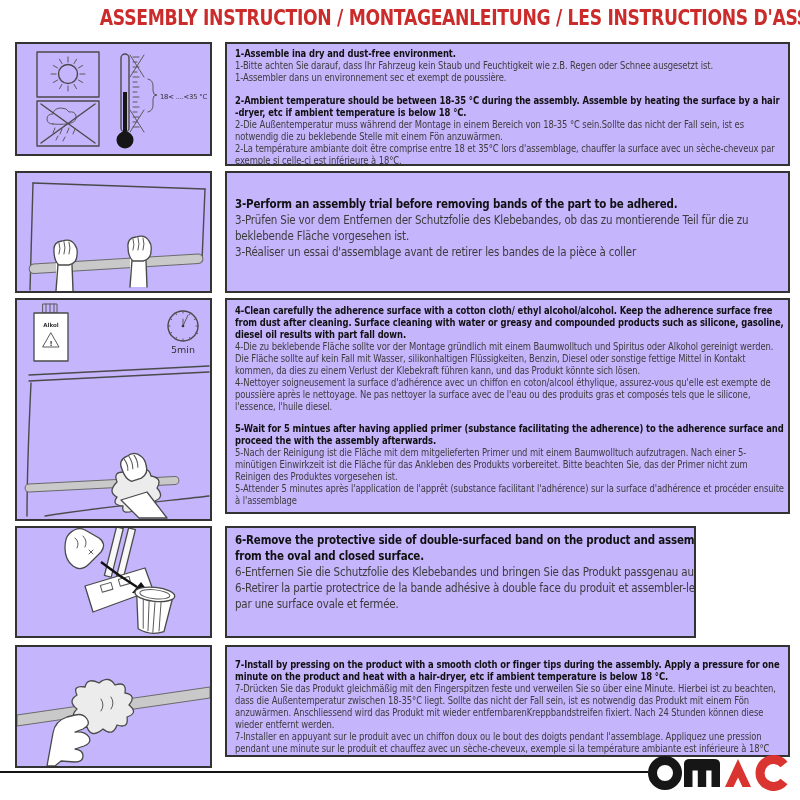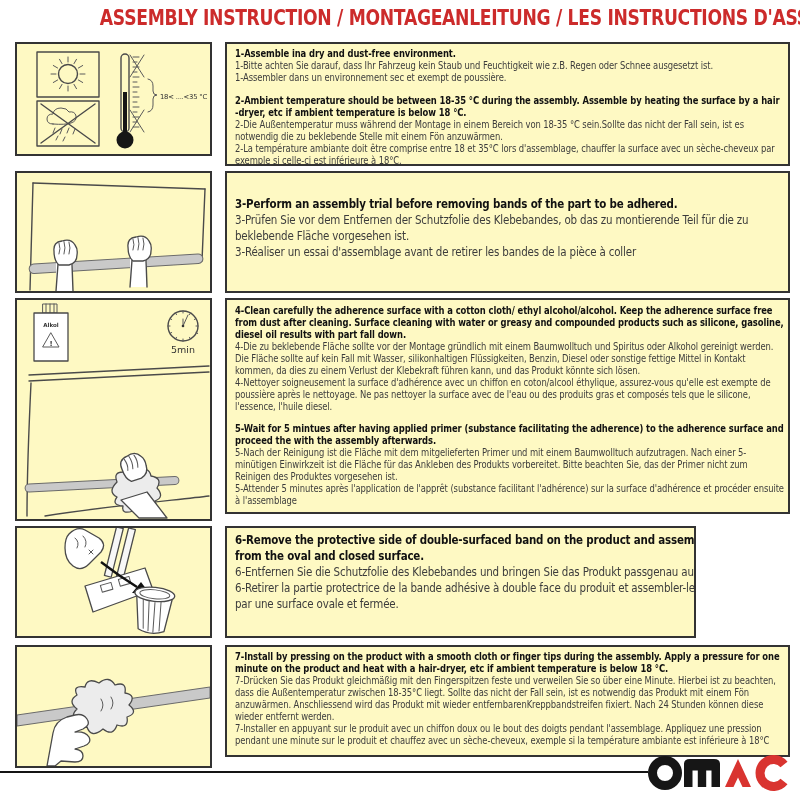--- a/index.html
+++ b/index.html
@@ -1,21 +1,21 @@
 <!DOCTYPE html>
 <html><head>
 <meta charset="utf-8">
 <style>
   html,body{margin:0;padding:0;background:#fff;}
   .page{position:relative;width:800px;height:800px;background:#fff;overflow:hidden;
         font-family:"DejaVu Sans","Liberation Sans",sans-serif;color:#222;}
   .title-wrap{position:absolute;top:5px;left:0;width:800px;text-align:center;}
   .title{display:inline-block;white-space:nowrap;font-size:21.5px;font-weight:bold;
          color:#cc2b2b;letter-spacing:-0.4px;transform:scaleX(0.8);transform-origin:50% 50%;}
-  .box{position:absolute;border:2px solid #333;background:#fef9c3;box-sizing:border-box;overflow:hidden;}
+  .box{position:absolute;border:2px solid #333;background:#c4b5fd;box-sizing:border-box;overflow:hidden;}
   .tbox{padding:5px 8px;}
   .inner{width:640px;transform:scaleX(0.858);transform-origin:0 0;}
   .sec{margin:0;}
   .sec + .sec{margin-top:11px;}
   .sec div{margin:0;}
   .txt .en{font-size:9.8px;line-height:1.22;font-weight:bold;color:#111;letter-spacing:-0.1px;}
   .txt .ml{font-size:9.8px;line-height:1.22;color:#3c3c3c;letter-spacing:-0.1px;}
   .big .en{font-size:12px;line-height:1.33;font-weight:bold;color:#111;letter-spacing:-0.2px;}
   .big .ml{font-size:12px;line-height:1.33;color:#3c3c3c;letter-spacing:-0.2px;}
   svg{display:block;}
@@ -209,21 +209,21 @@
     <svg width="193" height="119" viewBox="0 0 193 119">
       <polygon points="0,68 193,40 193,51 0,79" fill="#c9c9c9" stroke="#6a6a6a" stroke-width="1"></polygon>
       <g>
         <path d="M60,62 Q50,54 60,48 Q55,38 68,40 Q70,30 82,36 Q92,28 98,38 Q110,34 108,46 Q120,48 112,58 Q122,66 110,70 Q112,82 100,78 Q96,90 86,82 Q74,92 70,80 Q58,82 62,72 Q52,70 60,62 Z" fill="#ececec" class="lnf"></path>
         <path d="M30,119 L36,86 Q38,74 50,70 L58,68 Q66,66 70,72 Q74,78 66,82 L58,85 Q68,84 72,90 Q75,96 67,99 L58,102 Q66,103 66,109 Q66,115 58,115 L44,114 L38,119 Z" fill="#fff" class="lnf"></path>
         <path d="M84,52 Q88,58 84,64 M94,50 Q98,56 94,62" class="ln2"></path>
       </g>
     </svg>
   </div>
 
-  <div class="box tbox txt" style="left:225px;top:645px;width:565px;height:112px;padding-top:4px;">
+  <div class="box tbox txt" style="left:225px;top:645px;width:565px;height:112px;padding-top:12px;">
     <div class="inner">
       <div class="sec">
         <div class="en">7-Install by pressing on the product with a smooth cloth or finger tips during the assembly. Apply a pressure for one minute on the product and heat with a hair-dryer, etc if ambient temperature is below 18 °C.</div>
         <div class="ml">7-Drücken Sie das Produkt gleichmäßig mit den Fingerspitzen feste und verweilen Sie so über eine Minute. Hierbei ist zu beachten, dass die Außentemperatur zwischen 18-35°C liegt. Sollte das nicht der Fall sein, ist es notwendig das Produkt mit einem Fön anzuwärmen. Anschliessend wird das Produkt mit wieder entfernbarenKreppbandstreifen fixiert. Nach 24 Stunden können diese wieder entfernt werden.</div>
         <div class="ml">7-Installer en appuyant sur le produit avec un chiffon doux ou le bout des doigts pendant l'assemblage. Appliquez une pression pendant une minute sur le produit et chauffez avec un sèche-cheveux, exemple si la température ambiante est inférieure à 18°C</div>
       </div>
     </div>
   </div>
 
   <div class="rule"></div>

